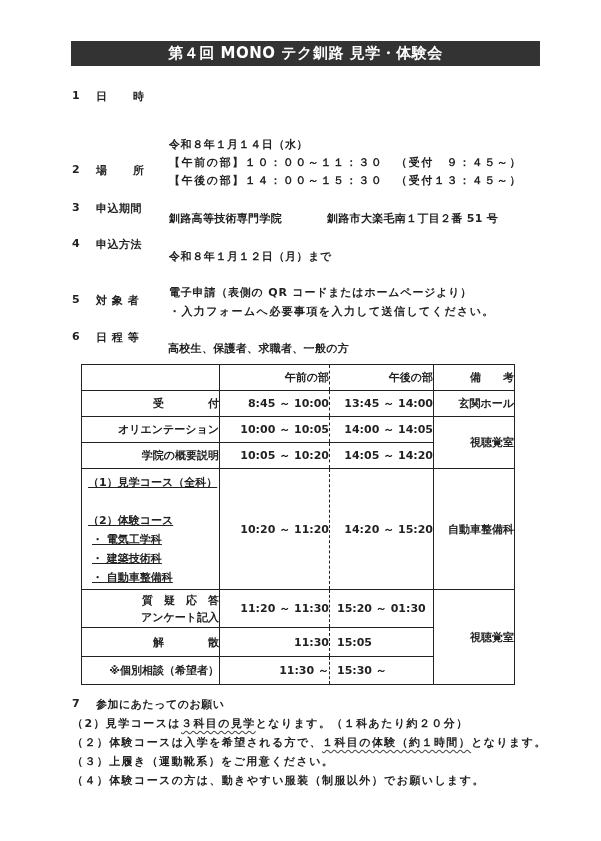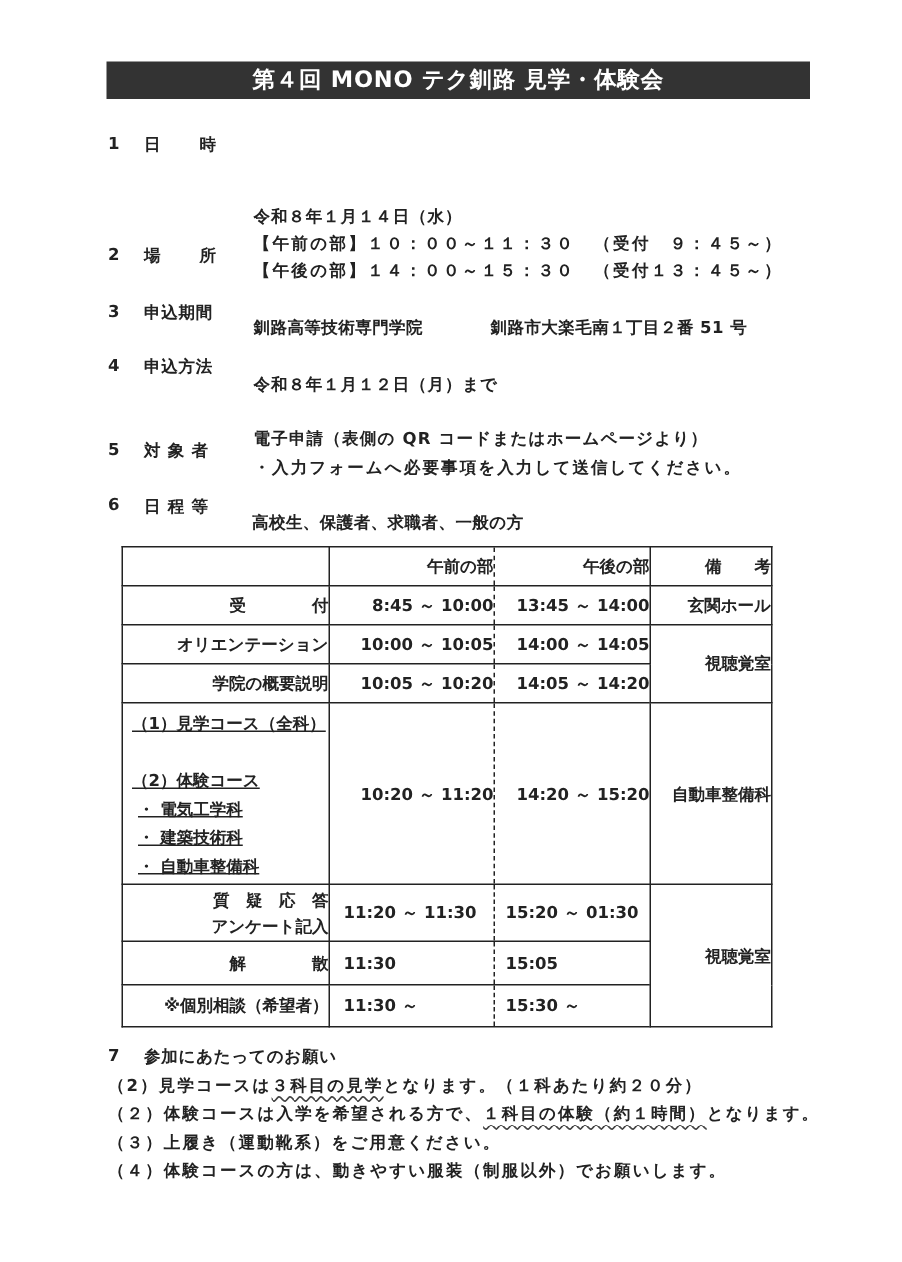--- a/index.html
+++ b/index.html
@@ -8,21 +8,21 @@
   .title-bar { position:absolute; left:71px; top:41px; width:469px; height:25px; background:#333333;
                color:#ffffff; font-weight:bold; font-size:15px; line-height:25px; text-align:center; letter-spacing:0.5px; }
   .num { position:absolute; left:72px; font-weight:bold; }
   .label { position:absolute; font-weight:bold; letter-spacing:0.5px; }
   .val { position:absolute; font-weight:bold; letter-spacing:0.3px;margin-top:48px; }
   table.sched { position:absolute; left:81px; top:364px; width:433px; border-collapse:collapse; table-layout:fixed; }
   table.sched td { border:1.5px solid #222; font-weight:bold; font-size:11px; padding:0; vertical-align:middle; }
   table.sched td.c2 { border-right:1.5px dashed #222; }
   table.sched td.c3 { border-left:1.5px dashed #222; }
   .center { text-align:right; }
-  .left-pad { padding-left:9px !important; }
+  .left-pad { padding-left:9px !important;text-align:right; }
   .left-pad2 { padding-left:7px !important; }
   .course-cell { padding:4px 0 2px 6px !important; line-height:19px;text-decoration:underline; }
   .wavy { text-decoration:underline; text-decoration-style:wavy; text-decoration-color:#444; text-underline-offset:3px; }
   .note-line { position:absolute; left:72px; font-weight:bold; letter-spacing:1.4px; }
 </style>
 </head>
 <body>
 
 <div class="title-bar">第４回 MONO テク釧路 見学・体験会</div>
 

